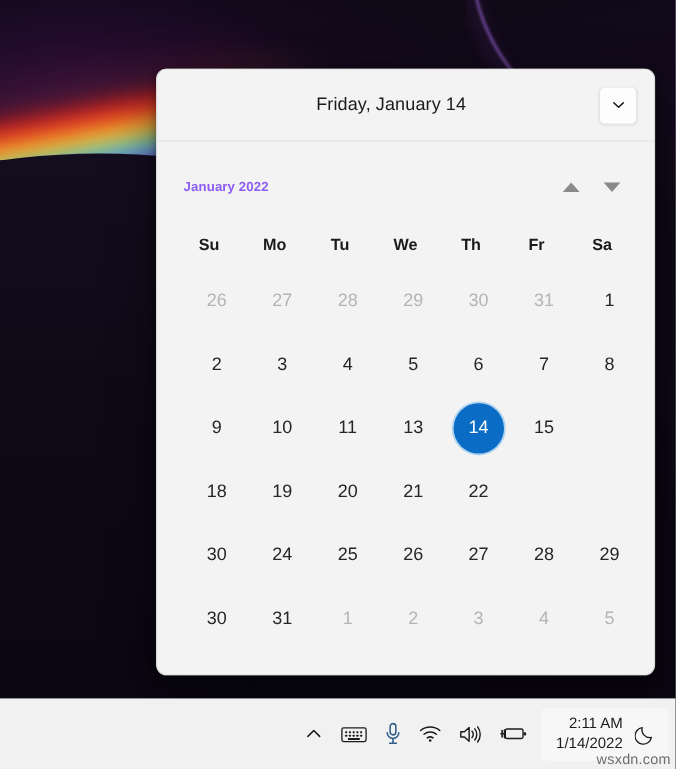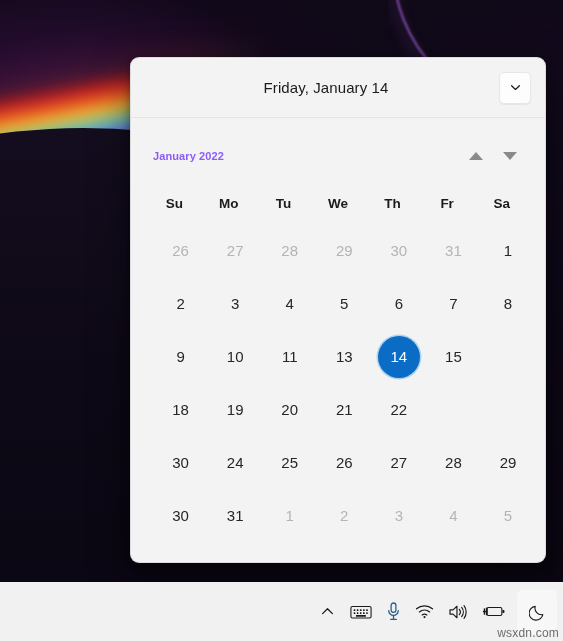--- a/index.html
+++ b/index.html
@@ -534,20 +534,24 @@
           <rect x="5.5" y="3.2" width="16" height="8.6" rx="1.6" fill="none" stroke="#1b1b1b" stroke-width="1.25"></rect>
           <rect x="22.1" y="6" width="2.2" height="3" rx="0.8" fill="#1b1b1b"></rect>
           <path d="M5 4.2 L5 10.8" stroke="#1b1b1b" stroke-width="1.8" stroke-linecap="round"></path>
           <path d="M1.6 7.5 H5" stroke="#1b1b1b" stroke-width="1.4" stroke-linecap="round"></path>
           <path d="M2.6 4.6 L2.6 10.4" stroke="#1b1b1b" stroke-width="1.4" stroke-linecap="round"></path>
         </svg>
       </span>
     </div>
 
     <div class="clock-area">
+      <div class="clock-text">
+        <span>2:11 AM</span>
+        <span>1/14/2022</span>
+      </div>
       <span>
         <svg width="18" height="18" viewBox="0 0 18 18">
           <path d="M13.8 11.6 A6.6 6.6 0 0 1 6.2 3.4 A6.9 6.9 0 1 0 13.8 11.6 Z" fill="none" stroke="#1b1b1b" stroke-width="1.1" stroke-linejoin="round"></path>
         </svg>
       </span>
     </div>
 
     <div class="watermark">wsxdn.com</div>
   </div>
 

